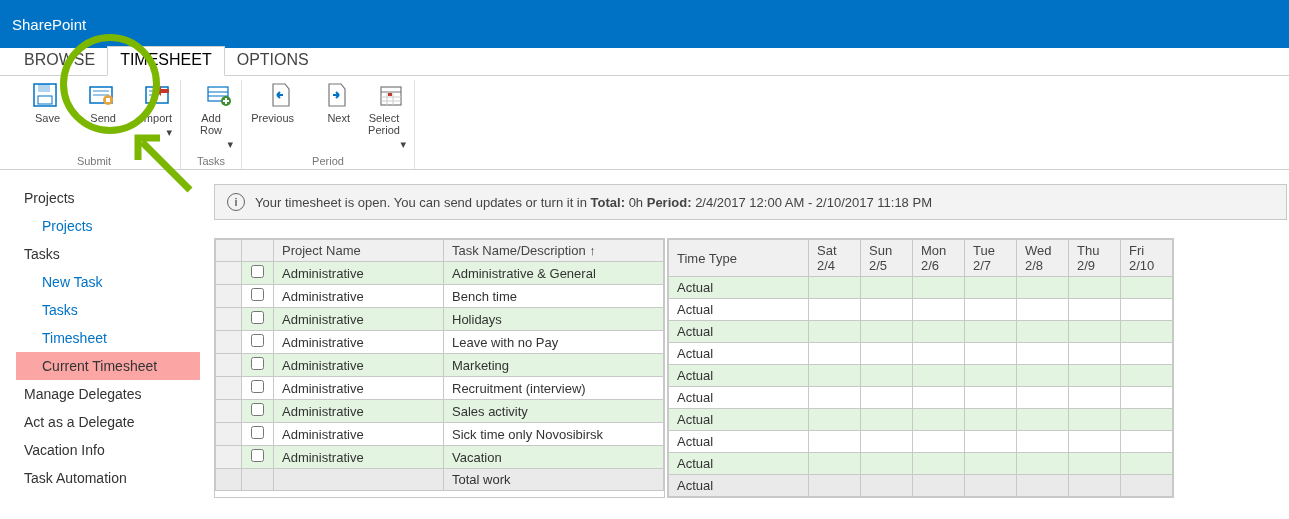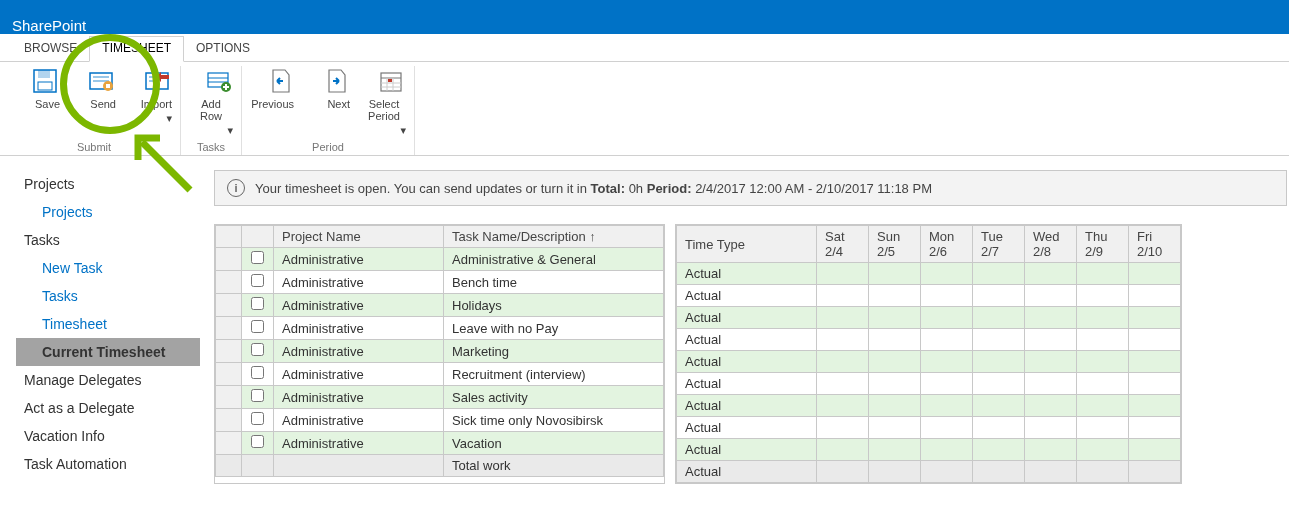--- a/index.html
+++ b/index.html
@@ -1,49 +1,49 @@
 <!DOCTYPE html>
 <html><head>
 <meta charset="utf-8">
 <style>
   * { box-sizing: border-box; }
   html, body { margin: 0; padding: 0; font-family: "Segoe UI", Arial, sans-serif; font-size: 13px; color: #333; background: #fff; }
   .app { width: 1289px; height: 519px; position: relative; overflow: hidden; }
 
   
-  .brandbar { height: 34px; background: #0072C6; color: #fff; display: flex; align-items: flex-end; padding: 0 12px; font-size: 15px; }
+  .brandbar { height: 48px; background: #0072C6; color: #fff; display: flex; align-items: center; padding: 0 12px; font-size: 15px; }
 
   
   .tabrow { height: 28px; display: flex; align-items: flex-end; padding: 0 12px; border-bottom: 1px solid #d0d0d0; }
-  .tab { padding: 4px 12px 6px; font-size: 12px; color: #444; cursor: pointer; }
+  .tab { padding: 4px 12px 6px; font-size: 16px; color: #444; cursor: pointer; }
   .tab.active { border: 1px solid #d0d0d0; border-bottom: 1px solid #fff; background: #fff; position: relative; top: 1px; color: #000; }
 
   
   .ribbon { height: 94px; border-bottom: 1px solid #d0d0d0; display: flex; padding: 4px 8px 0; position: relative; }
   .ribgroup { display: flex; flex-direction: column; align-items: center; border-right: 1px solid #e0e0e0; padding: 0 8px; }
   .ribitems { display: flex; gap: 12px; flex: 1; align-items: flex-start; }
   .ribbtn { display: flex; flex-direction: column; align-items: flex-end; width: 44px; cursor: pointer; }
   .ribicon { width: 30px; height: 30px; display: flex; align-items: center; justify-content: center; }
   .riblabel { font-size: 11px; text-align: center; color: #444; line-height: 1.1; margin-top: 2px; }
   .ribgrouplabel { font-size: 11px; color: #777; padding: 2px 0; }
 
   
   .main { display: flex; height: calc(519px - 34px - 28px - 94px); }
   .sidebar { width: 200px; padding: 14px 0 0 16px; font-size: 14px; color: #0072C6; }
   .navitem { padding: 6px 8px; cursor: pointer; }
   .navitem.sub { padding-left: 26px; }
-  .navitem.active { background: #a3a3a3; font-weight: 700; color: #333; }
+  .navitem.active { background: #fca5a5; font-weight: 400; color: #333; }
   .navitem.black { color: #333; }
 
   .content { flex: 1; padding: 14px 0 0 14px; position: relative; }
 
   .msgbar { border: 1px solid #c8c8c8; background: #f3f3f3; padding: 8px 12px; display: flex; align-items: center; gap: 10px; font-size: 13px; color: #444; margin-bottom: 18px; margin-right: 2px; }
   .msgbar .info-icon { width: 18px; height: 18px; border: 1.5px solid #666; border-radius: 50%; display: flex; align-items: center; justify-content: center; font-size: 11px; font-weight: 600; color: #666; }
 
-  .tables { display: flex; gap: 10px; }
+  .tables { display: flex; gap: 2px; }
   table { border-collapse: collapse; font-size: 13px; }
   th, td { border: 1px solid #c8c8c8; padding: 3px 8px; text-align: left; font-weight: normal; height: 22px; }
   th { background: #f0f0f0; color: #444; }
   .twrap { border: 1px solid #c8c8c8; }
   .checkcol { width: 32px; text-align: center; }
   .handlecol { width: 26px; background: #f0f0f0; }
   .row-green td { background: #e3f4e0; }
   .row-green td.handlecol { background: #f0f0f0; }
   .row-white td { background: #fff; }
   .row-white td.handlecol { background: #f0f0f0; }

